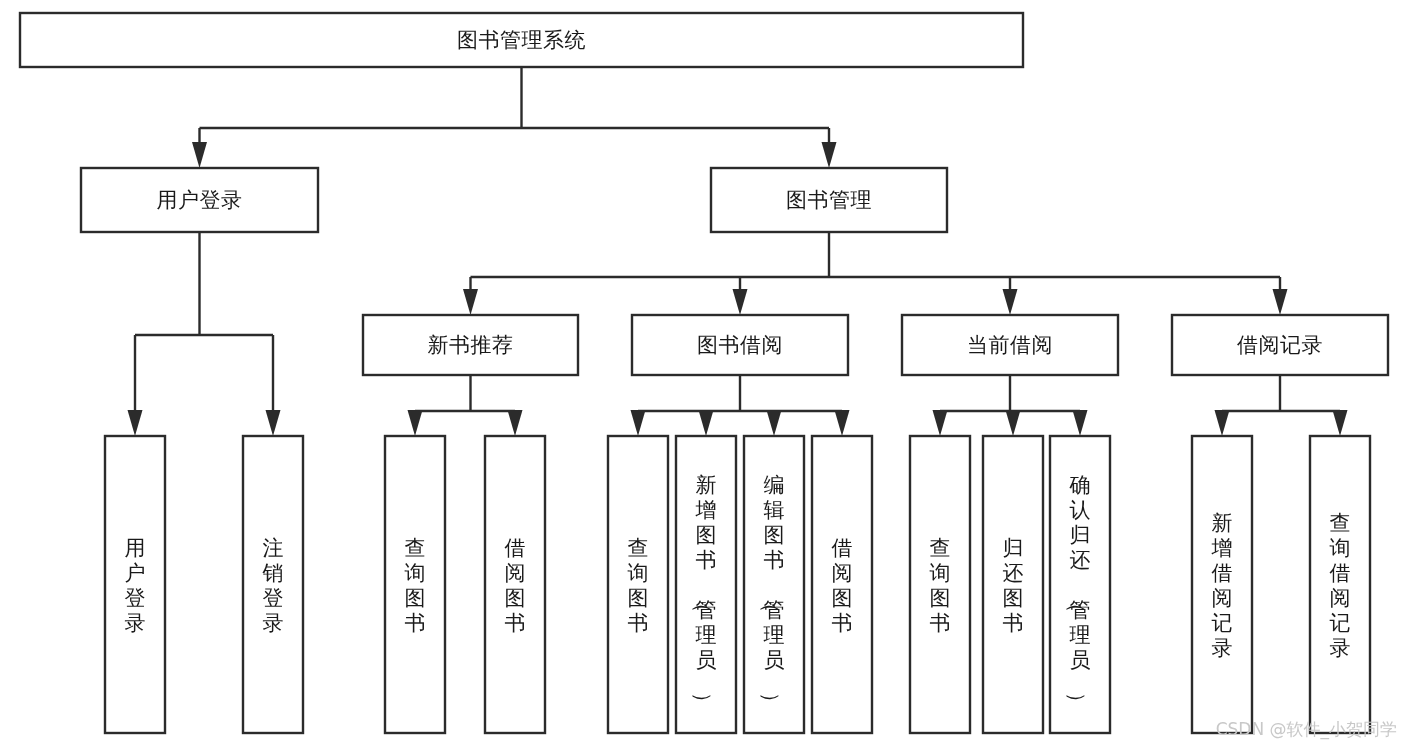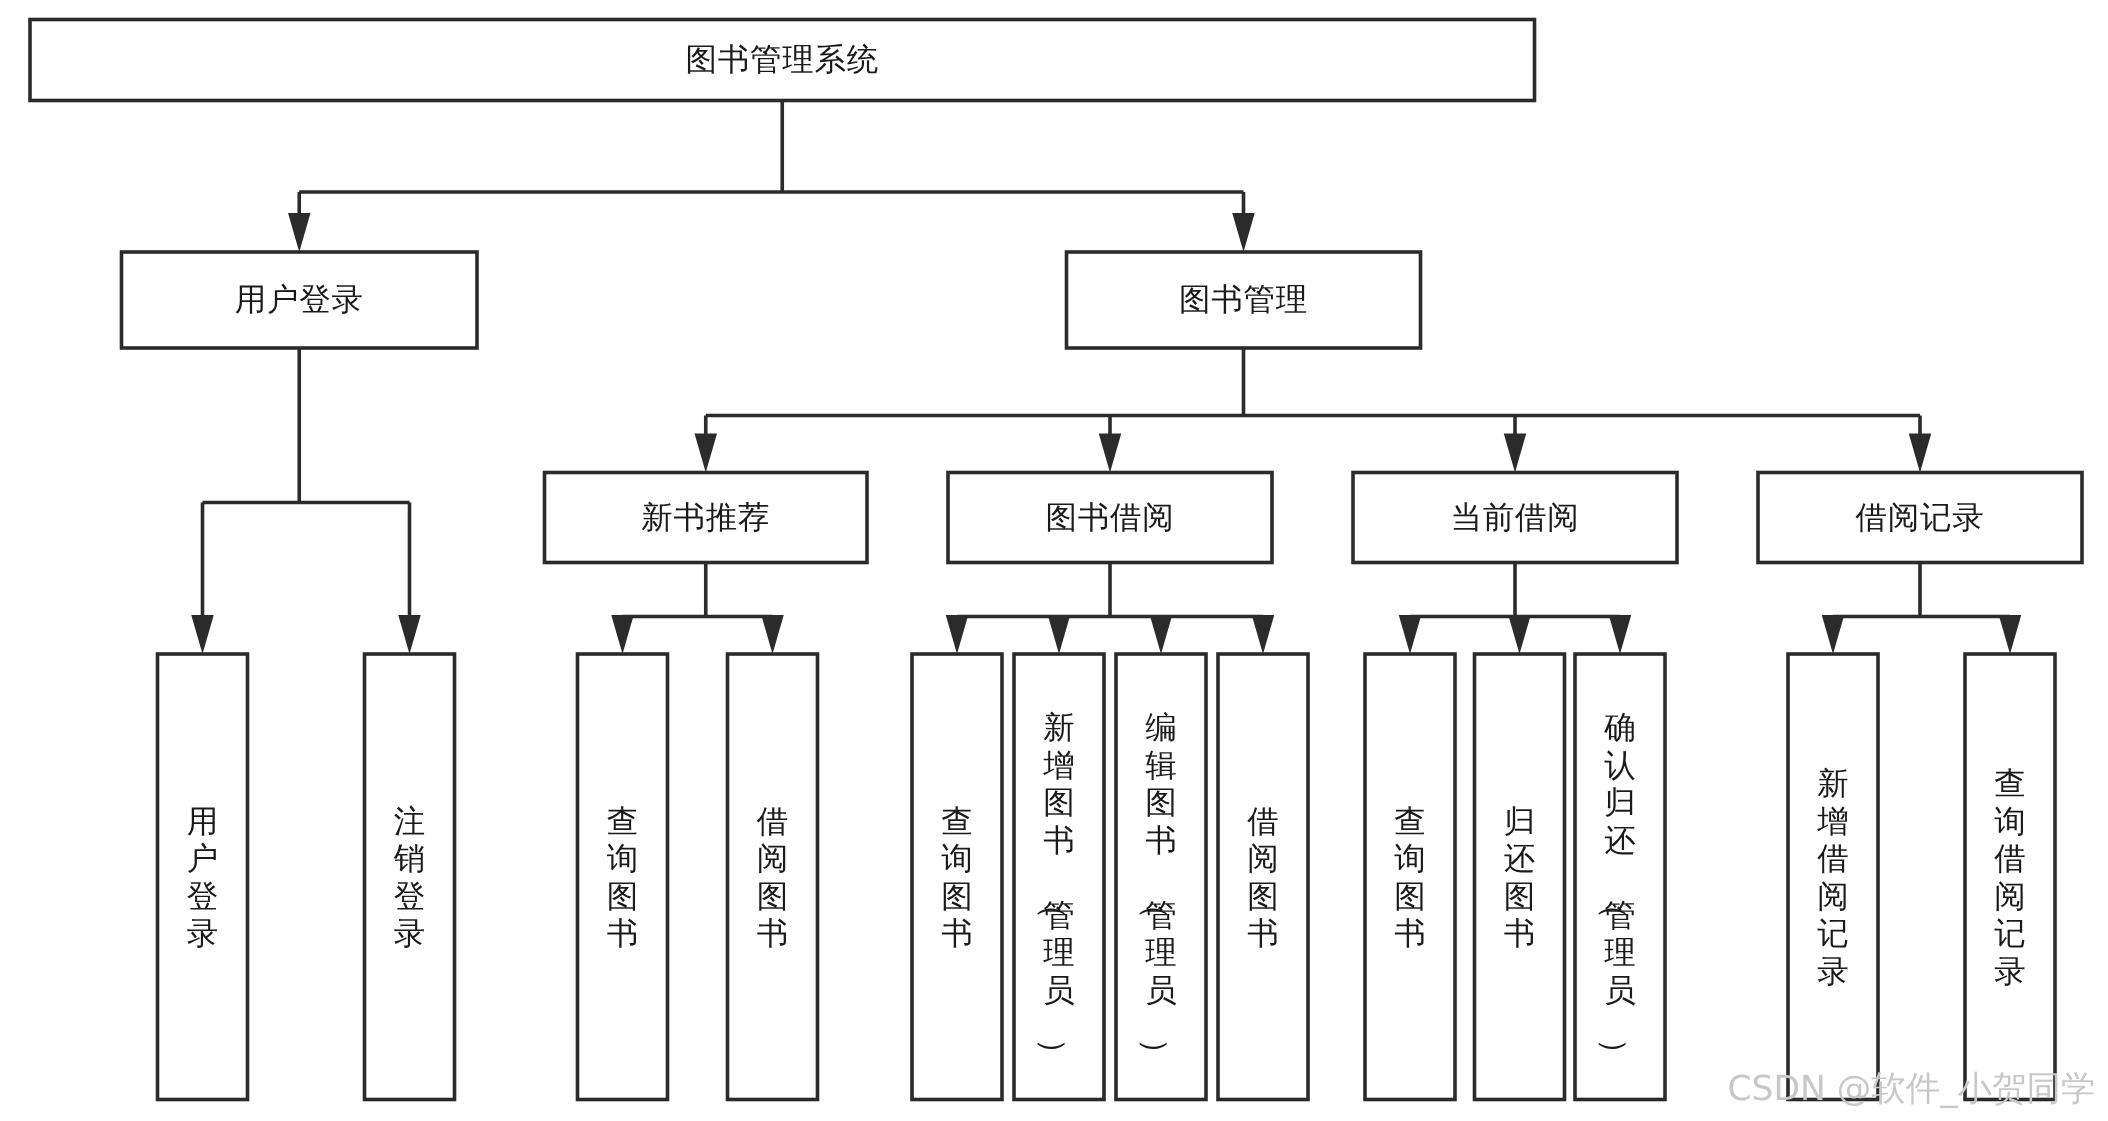--- a/index.html
+++ b/index.html
@@ -55,21 +55,21 @@
     font-family: "DejaVu Sans", "Liberation Sans", sans-serif;
     font-size: 21px;
     fill: #1a1a1a;
     letter-spacing: 0px;
   }
   .watermark {
     position: absolute;
     right: 8px;
     bottom: 6px;
     font-family: "DejaVu Sans", "Liberation Sans", sans-serif;
-    font-size: 23px;
+    font-size: 17px;
     color: #c8c8c8;
     white-space: nowrap;
     user-select: none;
   }
 </style>
 </head>
 <body>
 
 <div id="diagram-root">
   <svg id="tree-svg" viewBox="0 0 1405 747" xmlns="http://www.w3.org/2000/svg">

